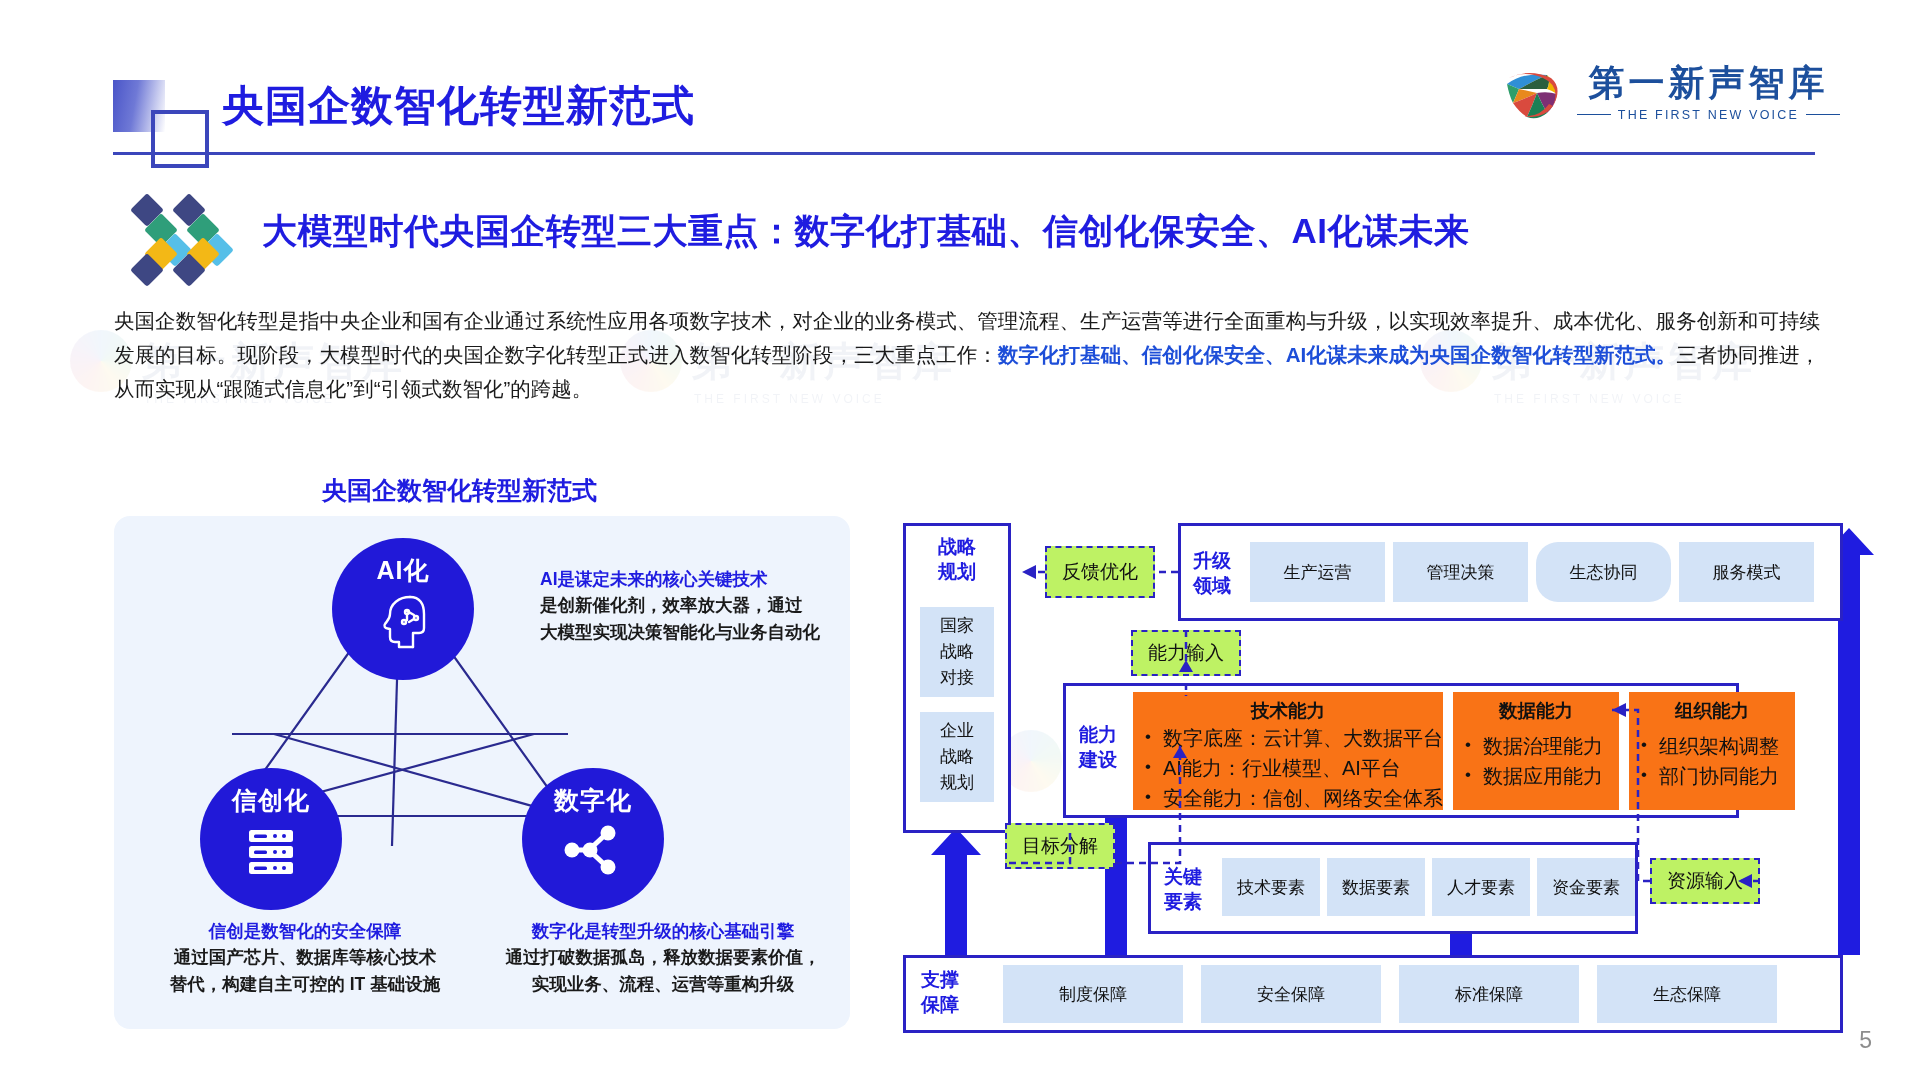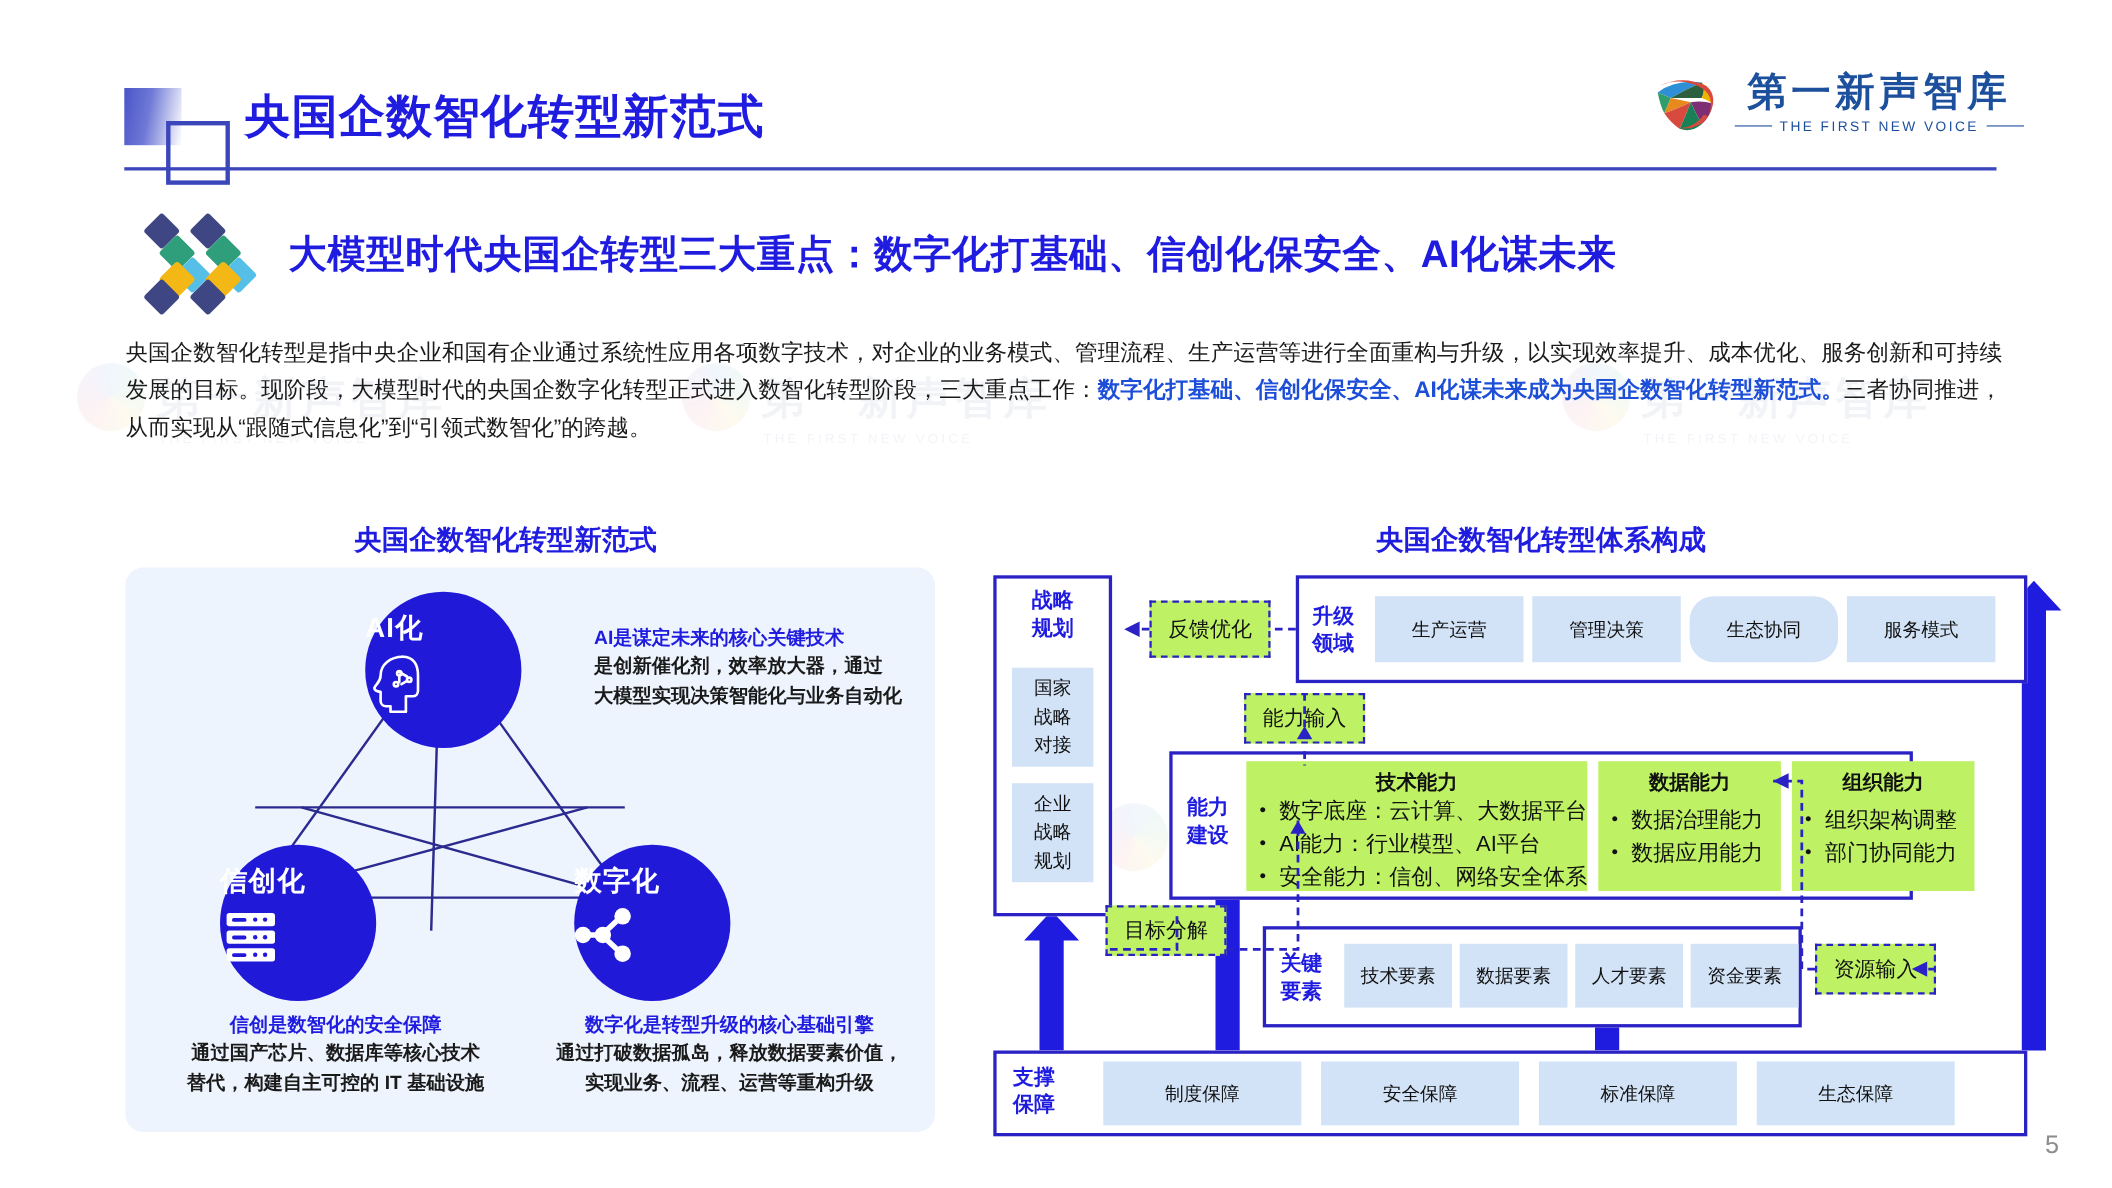--- a/index.html
+++ b/index.html
@@ -49,41 +49,41 @@
   .para b{color:#1d4ed8;}
 
   
   .panel-title{position:absolute;font-size:25px;font-weight:bold;color:#1f1ce0;white-space:nowrap;}
 
   
   .left-card{position:absolute;left:114px;top:516px;width:736px;height:513px;
      background:#eef4fd;border-radius:16px;}
   .tri-svg{position:absolute;left:114px;top:516px;width:736px;height:513px;}
   .node{position:absolute;border-radius:50%;background:#2119d8;
-     display:flex;flex-direction:column;justify-content:flex-start;
+     display:flex;flex-direction:column;align-items:center;justify-content:flex-start;
      color:#fff;box-sizing:border-box;}
   .node .nlabel{font-size:25px;font-weight:bold;letter-spacing:1px;margin-top:16px;}
   .node .nicon{margin-top:6px;}
 
   .cap{position:absolute;}
   .cap .ct{font-size:17.5px;font-weight:bold;color:#1f1ce0;white-space:nowrap;line-height:26px;}
   .cap .cb{font-size:17.5px;color:#1a1a1a;line-height:27px;white-space:nowrap;font-weight:bold;}
   .cap.center{text-align:center;}
 
   
   .rbox{position:absolute;box-sizing:border-box;border:3px solid #2a22c4;background:#fff;}
   .rlabel{position:absolute;font-size:19px;font-weight:bold;color:#1f1ce0;line-height:25px;
      text-align:center;white-space:nowrap;}
   .chip{position:absolute;box-sizing:border-box;background:#d3e3f7;
      display:flex;align-items:center;justify-content:center;
      font-size:17px;color:#111;white-space:nowrap;}
   .chip.col{flex-direction:column;line-height:26px;}
   .dashbox{position:absolute;box-sizing:border-box;border:2.5px dashed #2a22c4;background:#bef264;
      display:flex;align-items:center;justify-content:center;font-size:19px;color:#111;white-space:nowrap;}
-  .capbox{position:absolute;box-sizing:border-box;background:#bef264;padding:6px 8px;}
+  .capbox{position:absolute;box-sizing:border-box;background:#f97316;padding:6px 8px;}
   .capbox .ch{font-size:18.5px;font-weight:bold;color:#111;text-align:center;white-space:nowrap;}
   .capbox ul{margin:0;padding:0;list-style:none;}
   .capbox li{font-size:20px;color:#111;line-height:30px;white-space:nowrap;
      position:relative;padding-left:22px;}
   .capbox li:before{content:"•";position:absolute;left:4px;top:-1px;font-size:17px;color:#111;}
 
   .pagenum{position:absolute;right:48px;bottom:26px;font-size:23px;color:#8d8d8d;}
   svg{display:block;overflow:visible;}
 </style>
 </head>
@@ -241,21 +241,20 @@
     <div class="cb">通过国产芯片、数据库等核心技术</div>
     <div class="cb">替代，构建自主可控的 IT 基础设施</div>
   </div>
 
   <div class="cap center" style="left:498px;top:918px;width:330px;">
     <div class="ct">数字化是转型升级的核心基础引擎</div>
     <div class="cb">通过打破数据孤岛，释放数据要素价值，</div>
     <div class="cb">实现业务、流程、运营等重构升级</div>
   </div>
 
-  <div class="panel-title" style="left:1251px;top:474px;">央国企数智化转型体系构成</div>
 
   <svg style="position:absolute;left:900px;top:510px;width:1010px;height:530px;" viewBox="0 0 1010 530">
     <g fill="#1f1ce0">
 
       <path d="M45 445 L45 345 L31 345 L56 318 L81 345 L67 345 L67 445 Z"></path>
 
       <path d="M205 445 L205 300 L191 300 L216 273 L241 300 L227 300 L227 445 Z"></path>
 
       <path d="M550 445 L550 400 L536 400 L561 373 L586 400 L572 400 L572 445 Z"></path>
 

